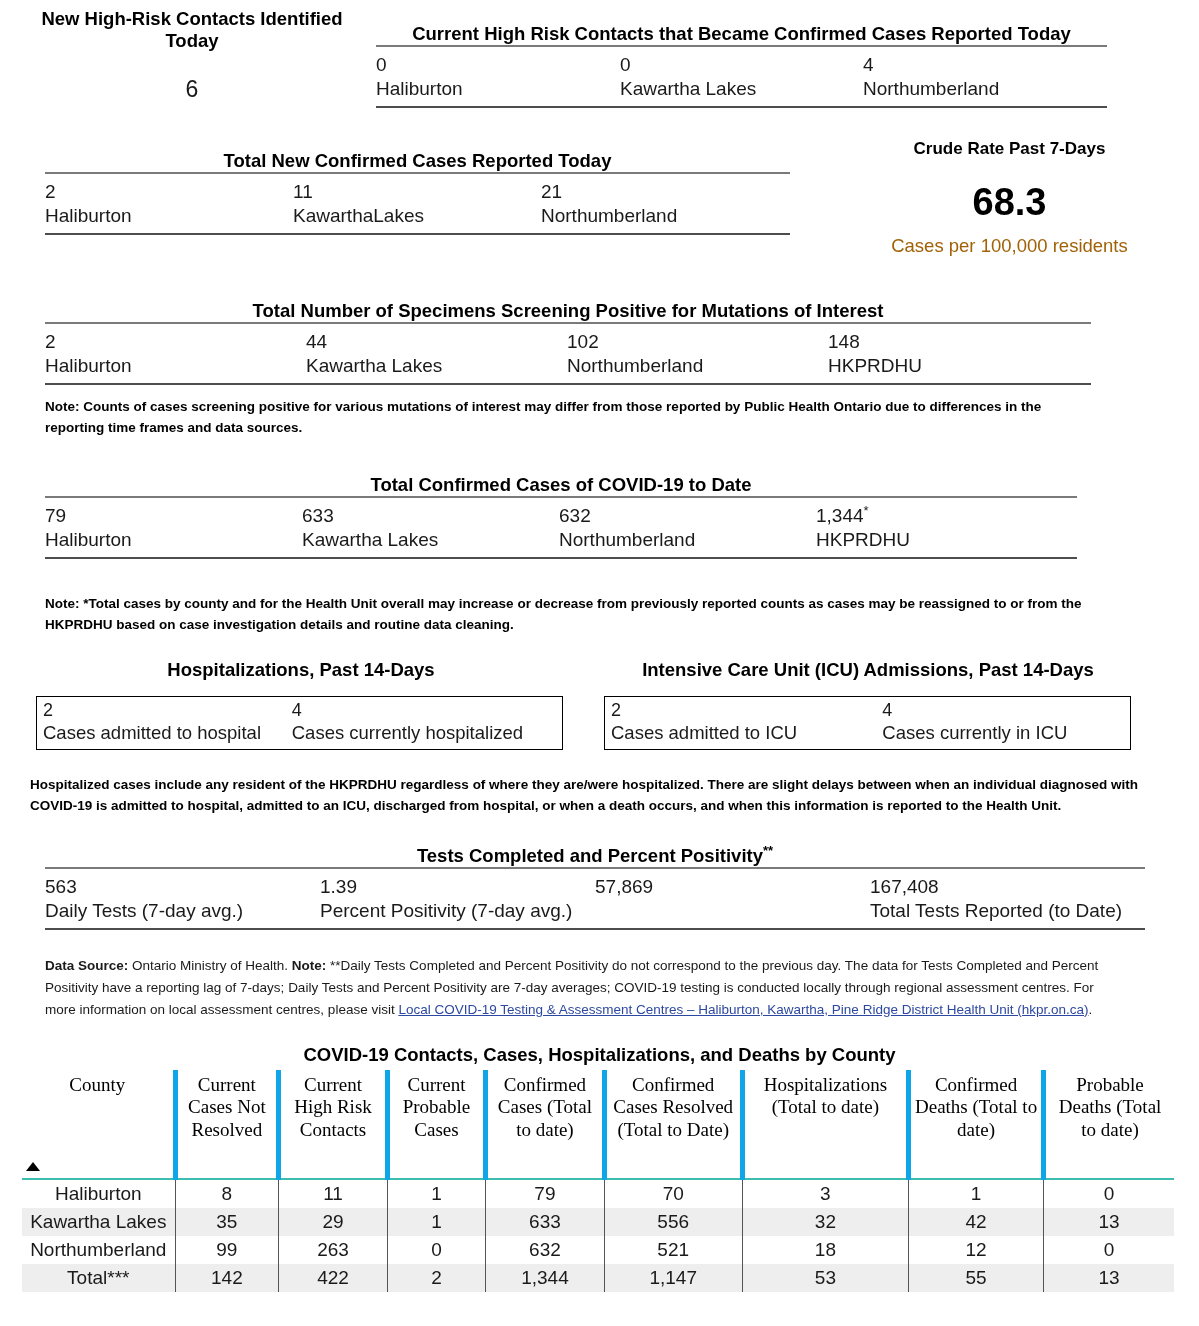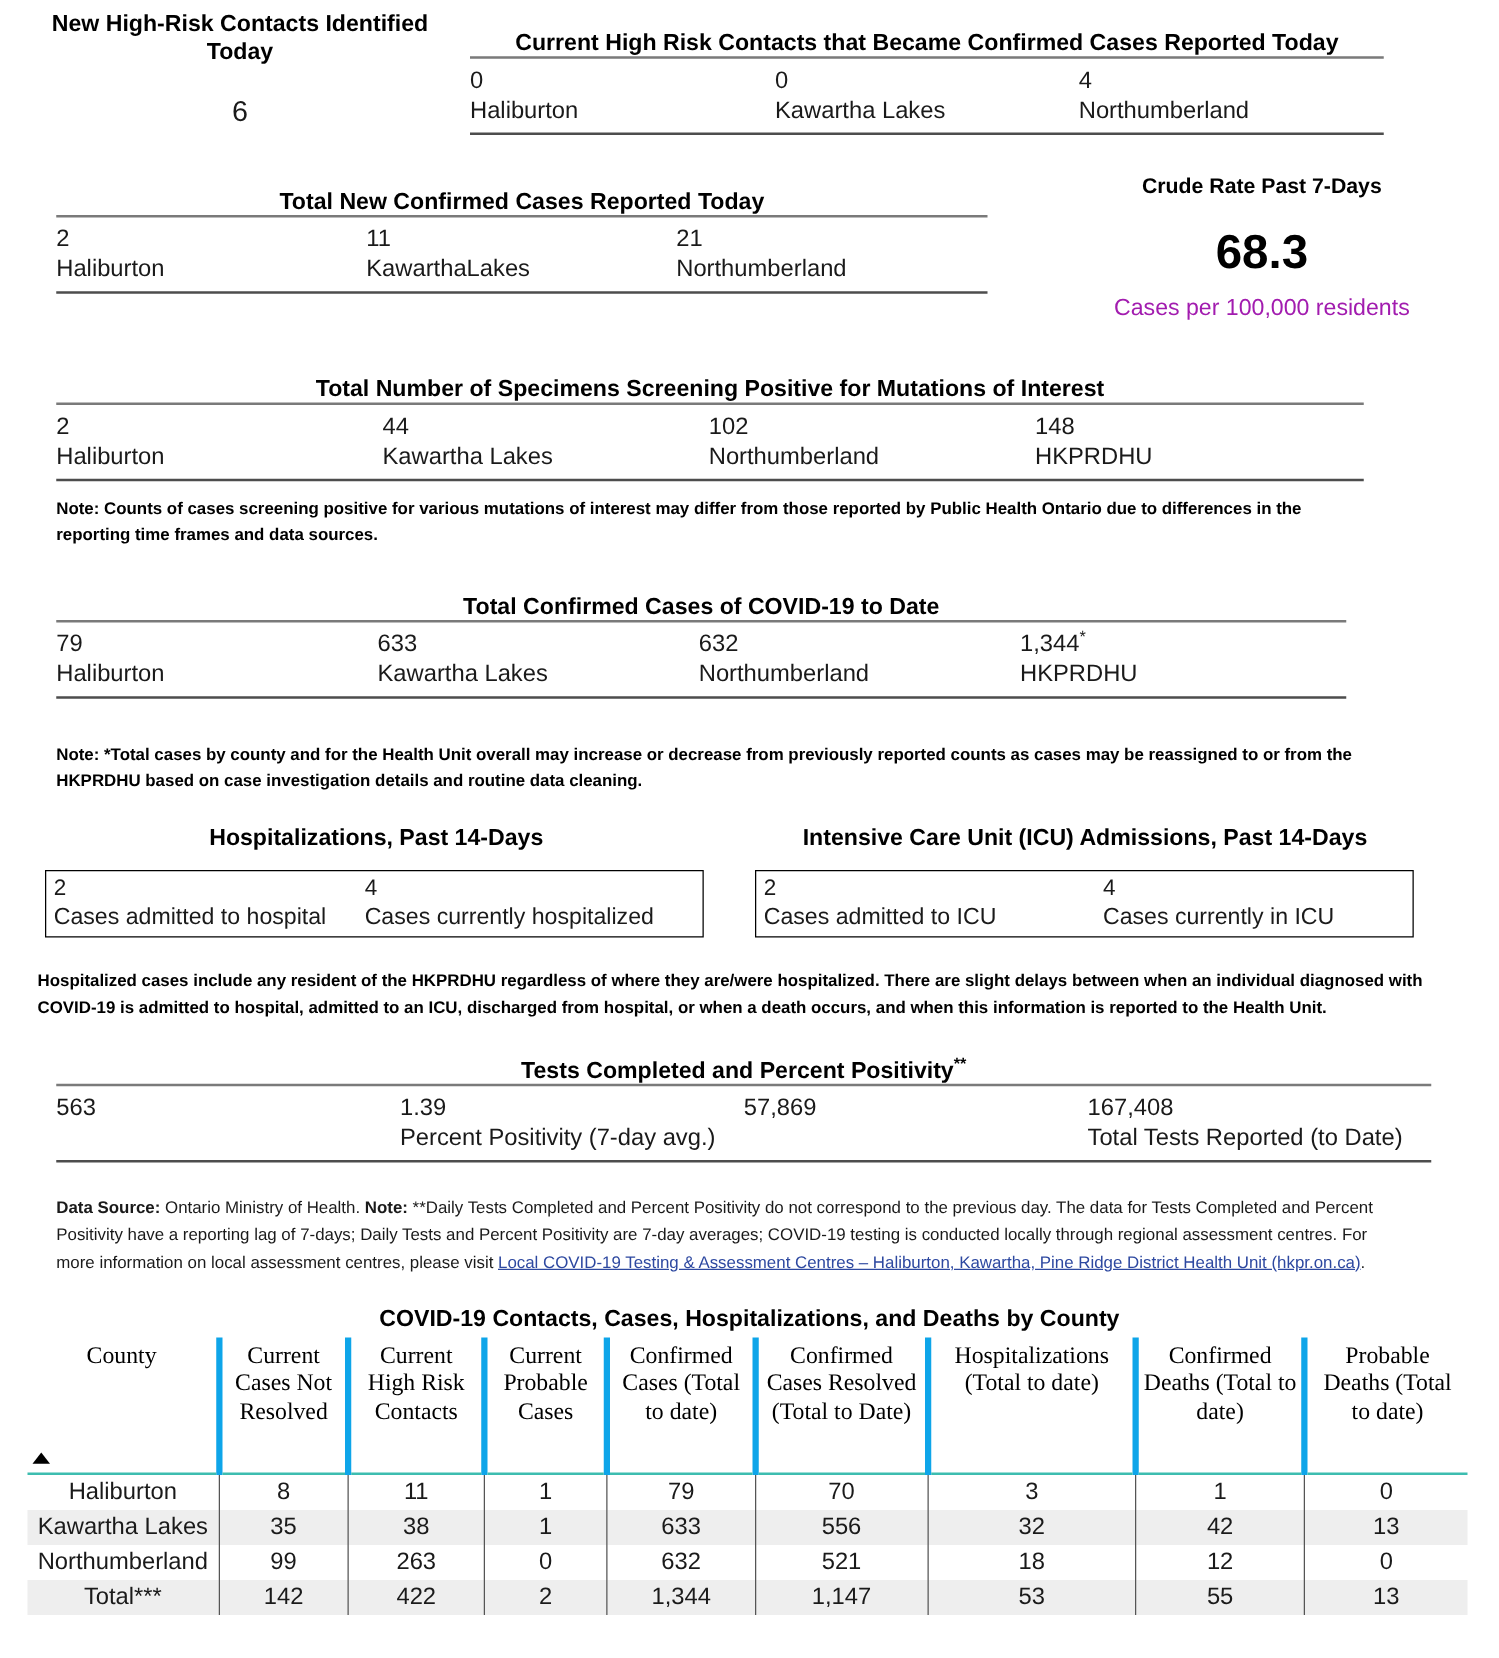--- a/index.html
+++ b/index.html
@@ -83,21 +83,21 @@
   #chr-title { font-size: 18.5px; }
 
   
   #tnc-block { left: 45px; top: 150px; width: 745px; }
   #tnc-title { font-size: 18.5px; }
 
   
   #crude-block { left: 820px; top: 139px; width: 379px; text-align: center; }
   #crude-title { font-size: 17px; font-weight: bold; }
   #crude-value { font-size: 38px; font-weight: bold; margin-top: 24px; line-height: 1; }
-  #crude-sub { font-size: 18.5px; margin-top: 14px; color: #a21caf; }
+  #crude-sub { font-size: 18.5px; margin-top: 14px; color: #a16207; }
 
   
   #mut-block { left: 45px; top: 300px; width: 1046px; }
   #mut-title { font-size: 18.5px; }
   #mut-note { margin-top: 12px; width: 1046px; }
 
   
   #tcd-block { left: 45px; top: 474px; width: 1032px; }
   #tcd-title { font-size: 18.5px; }
   #tcd-note { position: absolute; left: 45px; top: 594px; width: 1056px; }
@@ -302,20 +302,21 @@
   </div>
 
   <div class="abs note" id="hosp-note">Hospitalized cases include any resident of the HKPRDHU regardless of where they are/were hospitalized. There are slight delays between when an individual diagnosed with COVID-19 is admitted to hospital, admitted to an ICU, discharged from hospital, or when a death occurs, and when this information is reported to the Health Unit.</div>
 
   <div class="abs" id="tests-block">
     <div class="sec-title" id="tests-title"><span>Tests Completed and Percent Positivity</span><sup class="star">**</sup></div>
     <div class="rule-top"></div>
     <div class="statrow">
       <div class="statcell" style="width:275px">
         <div class="statval">563</div>
+        <div class="statlab">Daily Tests (7-day avg.)</div>
       </div>
       <div class="statcell" style="width:275px">
         <div class="statval">1.39</div>
         <div class="statlab">Percent Positivity (7-day avg.)</div>
       </div>
       <div class="statcell" style="width:275px">
         <div class="statval">57,869</div>
       </div>
       <div class="statcell" style="width:275px">
         <div class="statval">167,408</div>
@@ -353,21 +354,21 @@
         <td>1</td>
         <td>79</td>
         <td>70</td>
         <td>3</td>
         <td>1</td>
         <td>0</td>
       </tr>
       <tr class="alt">
         <td class="first">Kawartha Lakes</td>
         <td>35</td>
-        <td>38</td>
+        <td>29</td>
         <td>1</td>
         <td>633</td>
         <td>556</td>
         <td>32</td>
         <td>42</td>
         <td>13</td>
       </tr>
       <tr>
         <td class="first">Northumberland</td>
         <td>99</td>

